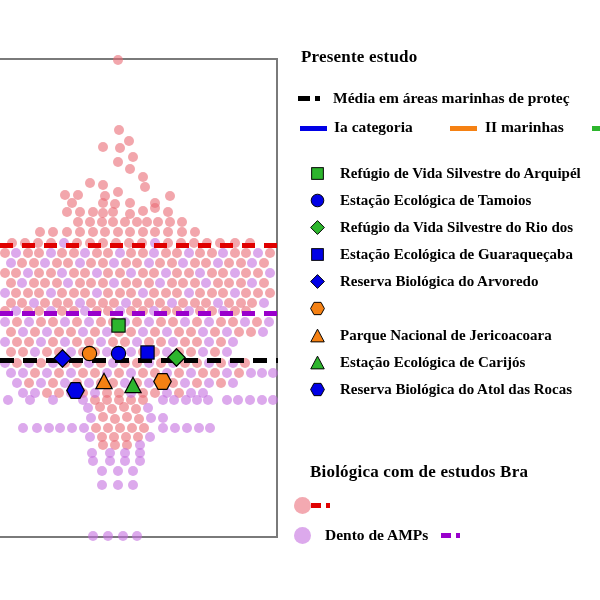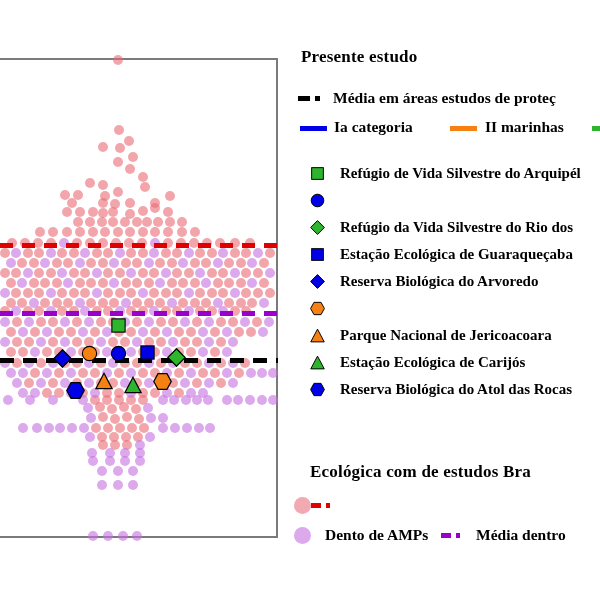--- a/index.html
+++ b/index.html
@@ -544,21 +544,21 @@
         </svg></span>
       <span class="marker" style="left: 65.5px; top: 380.5px;"><svg width="19" height="19" viewBox="0 0 20 20">
           <polygon points="5.3,1.8 14.7,1.8 19.2,10 14.7,18.2 5.3,18.2 0.8,10" fill="#0000e6" stroke="#000" stroke-width="1.3"></polygon>
         </svg></span>
     </div>
 
   <div class="abs lg-title" style="left:301px;top:47px;">Presente estudo</div>
 
   <div class="lg-row" style="left:298px;top:88px;width:302px;">
     <span class="dash-swatch" style="background:repeating-linear-gradient(90deg,#000 0 12px,transparent 12px 17px,#000 17px 22px,transparent 22px 28px);"></span>
-    <span class="lg-text nowrap" style="margin-left:7px;">Média em áreas estudos de proteç</span>
+    <span class="lg-text nowrap" style="margin-left:7px;">Média em áreas marinhas de proteç</span>
   </div>
 
   <div>
     <span class="line-swatch" style="left: 300px; top: 126px; background-color: rgb(0, 0, 230);"></span>
     <span class="abs cat-label nowrap" style="left:334px;top:118px;">Ia categoria</span>
     <span class="line-swatch" style="left: 450px; top: 126px; background-color: rgb(245, 129, 19);"></span>
     <span class="abs cat-label nowrap" style="left:485px;top:118px;">II marinhas</span>
     <span class="line-swatch" style="left: 592px; top: 126px; width: 20px; background-color: rgb(45, 181, 45);"></span>
   </div>
 
@@ -570,20 +570,21 @@
           </svg>
         </span>
         <span class="lt">Refúgio de Vida Silvestre do Arquipél</span>
       </div>
       <div class="li">
         <span class="sw">
           <svg width="15" height="15" viewBox="0 0 20 20">
             <circle cx="10" cy="10" r="8.4" fill="#0000e6" stroke="#000" stroke-width="1.3"></circle>
           </svg>
         </span>
+        <span class="lt">Estação Ecológica de Tamoios</span>
       </div>
       <div class="li">
         <span class="sw">
           <svg width="15" height="15" viewBox="0 0 20 20">
             <polygon points="10,0.8 19.2,10 10,19.2 0.8,10" fill="#2db52d" stroke="#000" stroke-width="1.3"></polygon>
           </svg>
         </span>
         <span class="lt">Refúgio da Vida Silvestre do Rio dos</span>
       </div>
       <div class="li">
@@ -628,26 +629,25 @@
       <div class="li">
         <span class="sw">
           <svg width="15" height="15" viewBox="0 0 20 20">
             <polygon points="5.3,1.8 14.7,1.8 19.2,10 14.7,18.2 5.3,18.2 0.8,10" fill="#0000e6" stroke="#000" stroke-width="1.3"></polygon>
           </svg>
         </span>
         <span class="lt">Reserva Biológica do Atol das Rocas</span>
       </div>
     </div>
 
-  <div class="abs lg-title nowrap" style="left:310px;top:462px;">Ecológica com de estudos Bra</div>
+  <div class="abs lg-title nowrap" style="left:310px;top:462px;">Biológica com de estudos Bra</div>
 
   <div class="lg-row" style="left:294px;top:495px;width:310px;">
     <span class="cmp-dot" style="background-color: rgb(243, 169, 177);"></span>
     <span class="dash-swatch" style="background:repeating-linear-gradient(90deg,#e00000 0 10px,transparent 10px 15px,#e00000 15px 19px,transparent 19px 28px);"></span>
   </div>
 
   <div class="lg-row" style="left:294px;top:525px;width:310px;">
     <span class="cmp-dot" style="background-color: rgb(220, 169, 236);"></span>
     <span class="lg-text nowrap" style="margin-left:14px;width:116px;">Dento de AMPs</span>
     <span class="dash-swatch" style="background:repeating-linear-gradient(90deg,#9900cc 0 10px,transparent 10px 15px,#9900cc 15px 19px,transparent 19px 28px);"></span>
-    <span class="lg-text nowrap" style="margin-left:7px;">Média dentro</span>
   </div>
 </div>
 
 </body></html>

